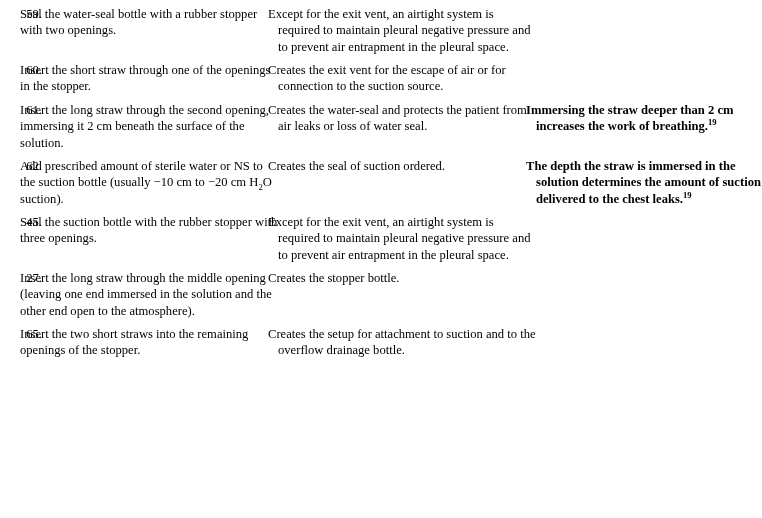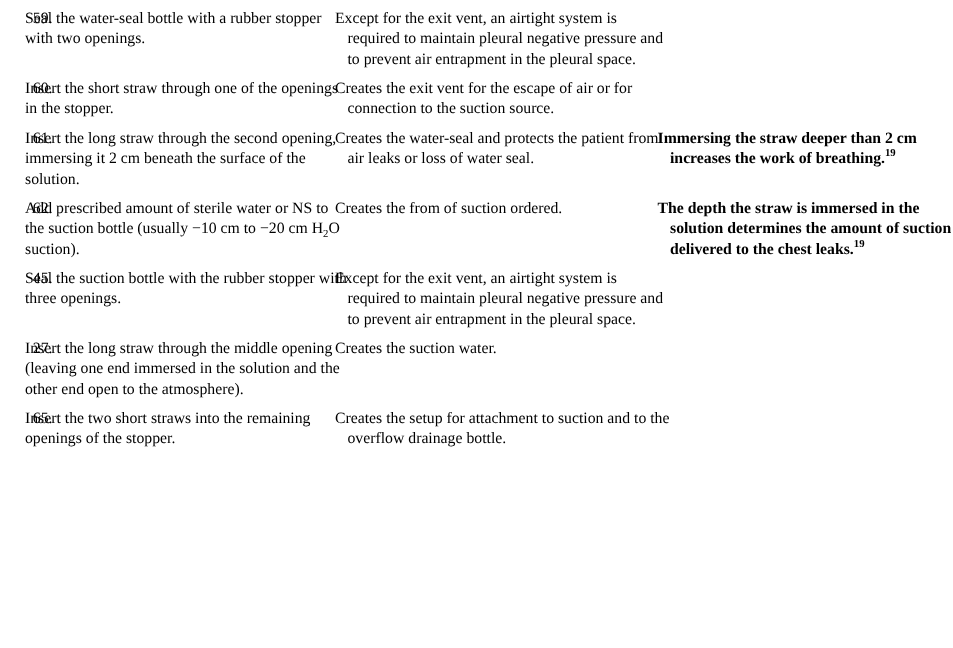--- a/index.html
+++ b/index.html
@@ -110,39 +110,39 @@
         </td>
         <td class="rationale">Creates the water-seal and protects the patient from air leaks or loss of water seal.</td>
         <td class="special"><span>Immersing the straw deeper than 2 cm increases the work of breathing.</span><sup>19</sup></td>
       </tr>
 
       <tr>
         <td class="step">
           <span class="num">62.</span>
           <span>Add prescribed amount of sterile water or NS to the suction bottle (usually −10 cm to −20 cm H</span><sub>2</sub><span>O suction).</span>
         </td>
-        <td class="rationale">Creates the from of suction ordered.</td>
+        <td class="rationale">Creates the seal of suction ordered.</td>
         <td class="special"><span>The depth the straw is immersed in the solution determines the amount of suction delivered to the chest leaks.</span><sup>19</sup></td>
       </tr>
 
       <tr>
         <td class="step">
           <span class="num">45.</span>
           <span>Seal the suction bottle with the rubber stopper with three openings.</span>
         </td>
         <td class="rationale">Except for the exit vent, an airtight system is required to maintain pleural negative pressure and to prevent air entrapment in the pleural space.</td>
         <td class="special empty-cell"></td>
       </tr>
 
       <tr>
         <td class="step">
           <span class="num">27.</span>
           <span>Insert the long straw through the middle opening (leaving one end immersed in the solution and the other end open to the atmosphere).</span>
         </td>
-        <td class="rationale">Creates the suction water.</td>
+        <td class="rationale">Creates the stopper bottle.</td>
         <td class="special empty-cell"></td>
       </tr>
 
       <tr>
         <td class="step">
           <span class="num">65.</span>
           <span>Insert the two short straws into the remaining openings of the stopper.</span>
         </td>
         <td class="rationale">Creates the setup for attachment to suction and to the overflow drainage bottle.</td>
         <td class="special empty-cell"></td>

